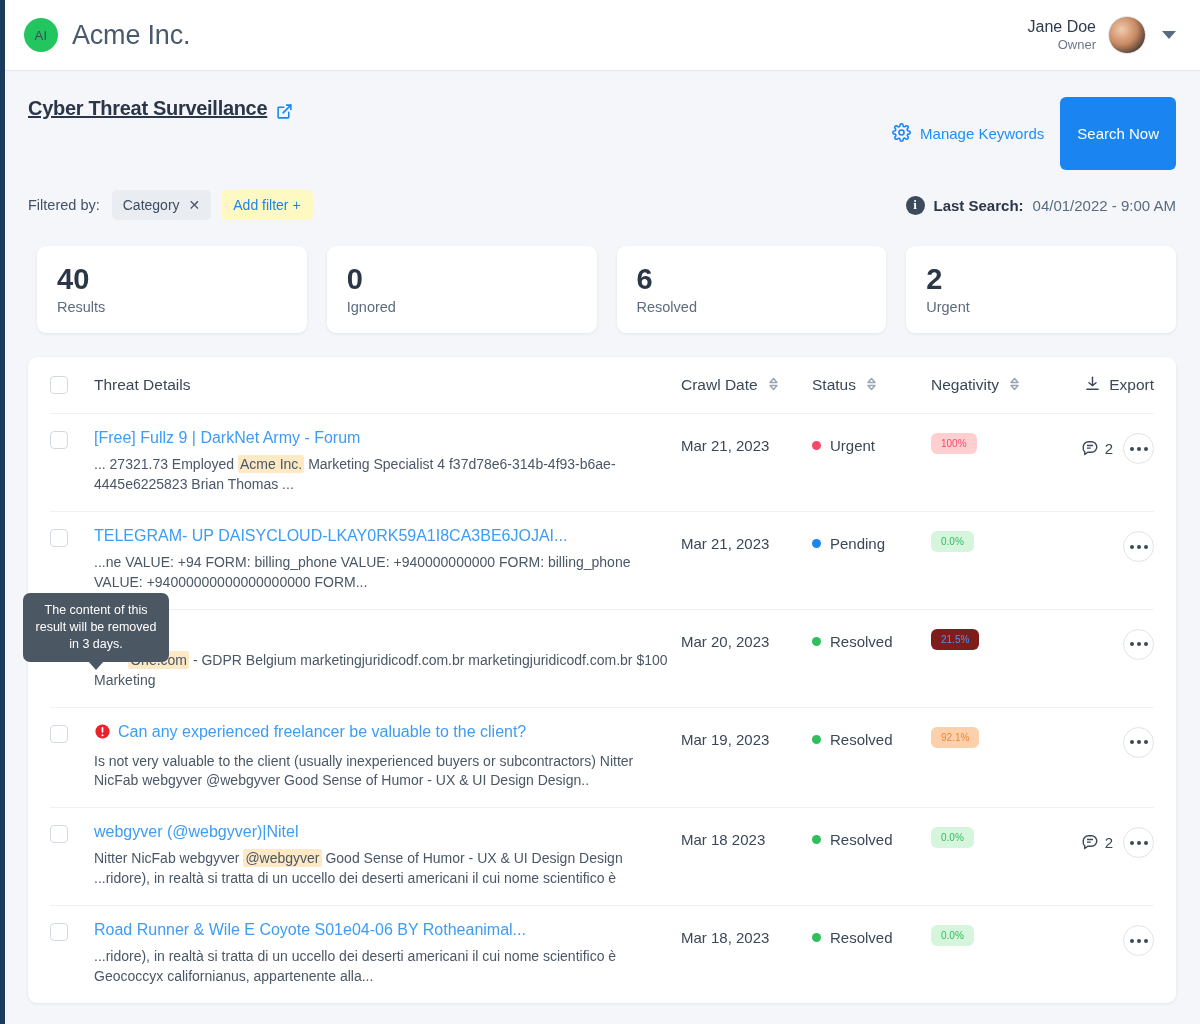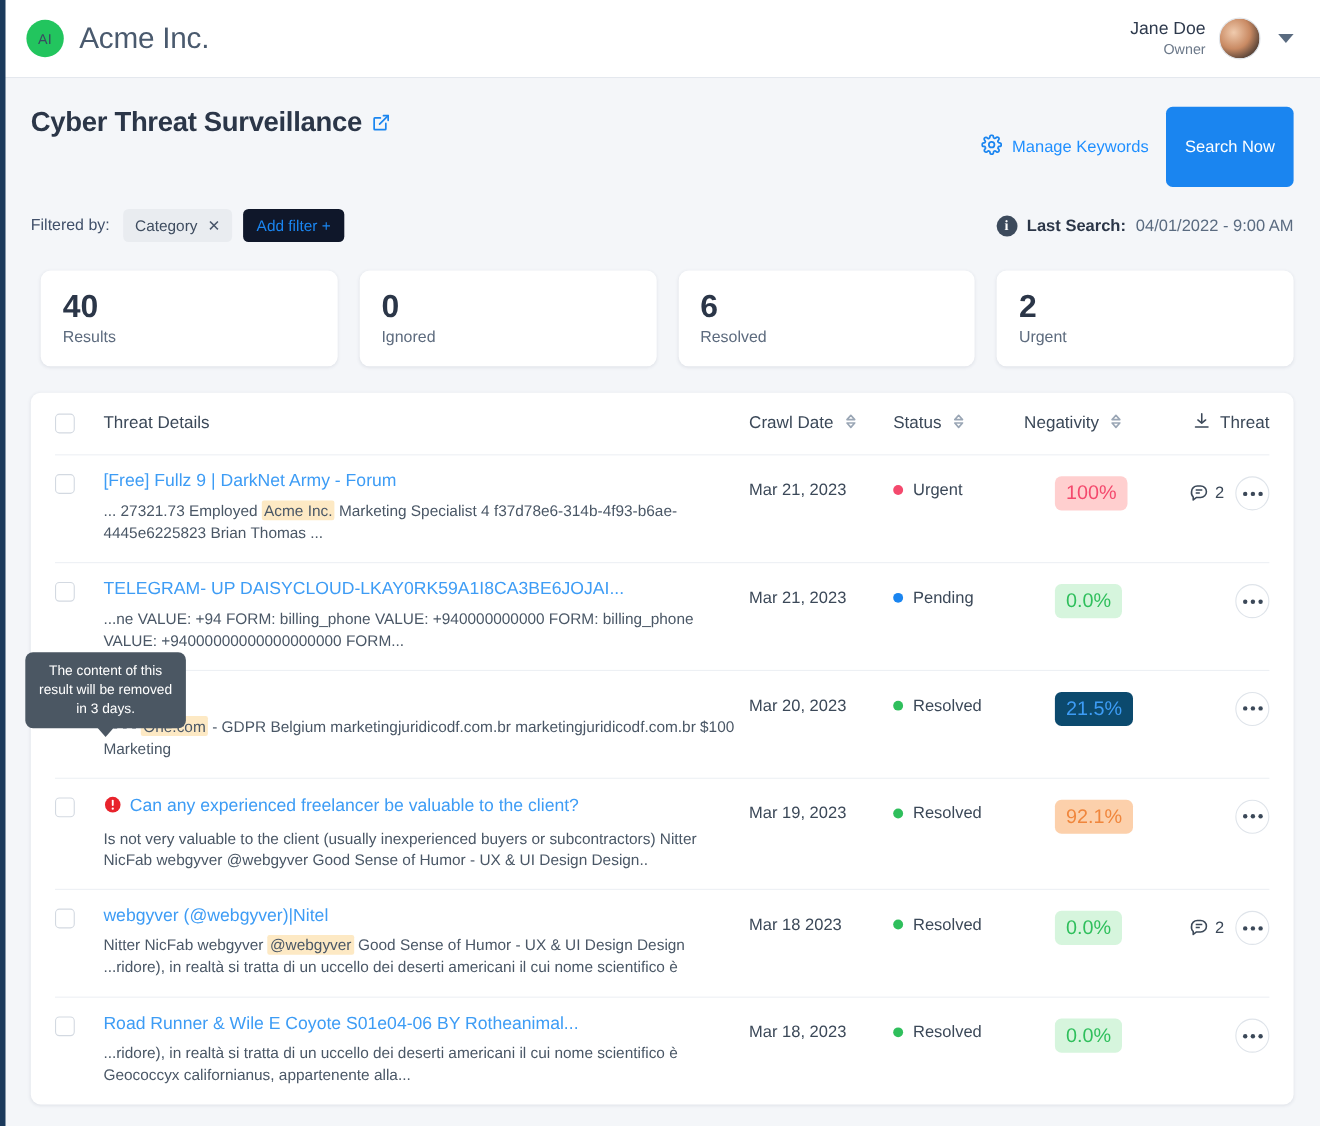--- a/index.html
+++ b/index.html
@@ -47,21 +47,21 @@
   .chev-down {
     width: 0; height: 0;
     border-left: 7px solid transparent; border-right: 7px solid transparent;
     border-top: 8px solid #5a6b80;
     margin-left: 4px; cursor: pointer;
   }
   
   .page-head { padding: 26px 24px 0 28px; }
   .title-row { display: flex; align-items: flex-start; }
   .page-title {
-    font-size: 25px; font-weight: bold; color: #2b3648; letter-spacing: -.3px;
+    font-size: 20px; font-weight: bold; color: #2b3648; letter-spacing: -.3px; text-decoration: underline;
   }
   .ext-link { margin-left: 9px; margin-top: 6px; }
   .head-actions { margin-left: auto; display: flex; align-items: center; gap: 16px; justify-content: center; }
   .manage-kw {
     display: flex; align-items: center; gap: 9px;
     color: #1f8fff; font-size: 15px; cursor: pointer;
   }
   .btn-primary {
     background: #1a85f0; color: #fff; border: none;
     font-size: 15px; border-radius: 6px;
@@ -72,21 +72,21 @@
   .filter-label { font-size: 14.5px; color: #41506a; margin-right: 12px; }
   .chip {
     display: inline-flex; align-items: center; gap: 9px;
     background: #e9ecf0; color: #3f4d60;
     font-size: 14px; border-radius: 5px;
     padding: 7px 11px; cursor: pointer;
   }
   .chip-x { color: #49566a; font-size: 14px; }
   .chip-add {
     margin-left: 10px;
-    background: #0f172a; color: #1a85f0;
+    background: #fef9c3; color: #1a85f0;
     font-size: 14px; border-radius: 5px;
     padding: 7px 12px; cursor: pointer;
   }
   .last-search {
     margin-left: auto; display: flex; align-items: center; gap: 9px;
     font-size: 15px; color: #5a6b80;
   }
   .last-search b { color: #2b3648; }
   .info-dot {
     width: 19px; height: 19px; border-radius: 50%;
@@ -151,22 +151,22 @@
   .row-snippet {
     margin-top: 8px;
     font-size: 14px; color: #4a5766; line-height: 1.42;
     max-width: 590px;
   }
   .hl { background: #fde9c4; border-radius: 2px; padding: 1px 2px; }
   .cell-text { font-size: 15px; color: #3b4858; padding-top: 8px; }
   .status-cell { display: flex; align-items: center; gap: 9px; padding-top: 8px; font-size: 15px; color: #3b4858; }
   .dot { width: 9px; height: 9px; border-radius: 50%; flex: none; }
   .badge {
-    display: inline-block; font-size: 18px;
-    border-radius: 6px; padding: 5px 10px; margin-top: 4px; margin-left: 28px;
+    display: inline-block; font-size: 10px;
+    border-radius: 6px; padding: 5px 10px; margin-top: 4px;
   }
   .row .col-actions { padding-top: 4px; }
   .cmt { display: flex; align-items: center; gap: 6px; font-size: 15px; color: #3b4858; cursor: pointer; }
   .kebab {
     width: 31px; height: 31px; border-radius: 50%;
     border: 1px solid #dfe4ea; background: #fff;
     display: flex; align-items: center; justify-content: center;
     gap: 3px; cursor: pointer; flex: none;
   }
   .kebab i { width: 4px; height: 4px; border-radius: 50%; background: #3b4858; display: block; }
@@ -301,21 +301,21 @@
     </div>
     <div class="col-actions">
       <span class="export">
         <span>
           <svg width="17" height="17" viewBox="0 0 24 24" fill="none" stroke="#3b4858" stroke-width="2" stroke-linecap="round" stroke-linejoin="round">
             <path d="M12 3v11"></path>
               <path d="M7 11l5 4 5-4"></path>
               <path d="M4 20h16"></path>
           </svg>
         </span>
-        <span>Threat</span>
+        <span>Export</span>
       </span>
     </div>
   </div>
 
   <div id="rows-container">
       <div class="row">
         <div class="col-check">
           <span class="cb"></span>
         </div>
         <div class="col-details">
@@ -383,21 +383,21 @@
         </div>
         <div class="col-date">
           <div class="cell-text">Mar 20, 2023</div>
         </div>
         <div class="col-status">
           <div class="status-cell">
             <span class="dot" style="background:#2fbf5c"></span>
             <span>Resolved</span>
           </div>
         </div>
-        <div class="col-neg"><span class="badge" style="background:#0c4a6e;color:#3d9cf5">21.5%</span></div>
+        <div class="col-neg"><span class="badge" style="background:#7f1d1d;color:#3d9cf5">21.5%</span></div>
         <div class="col-actions">
           <span class="kebab">
             <i></i>
             <i></i>
             <i></i>
           </span>
         </div>
       </div>
       <div class="row">
         <div class="col-check">

